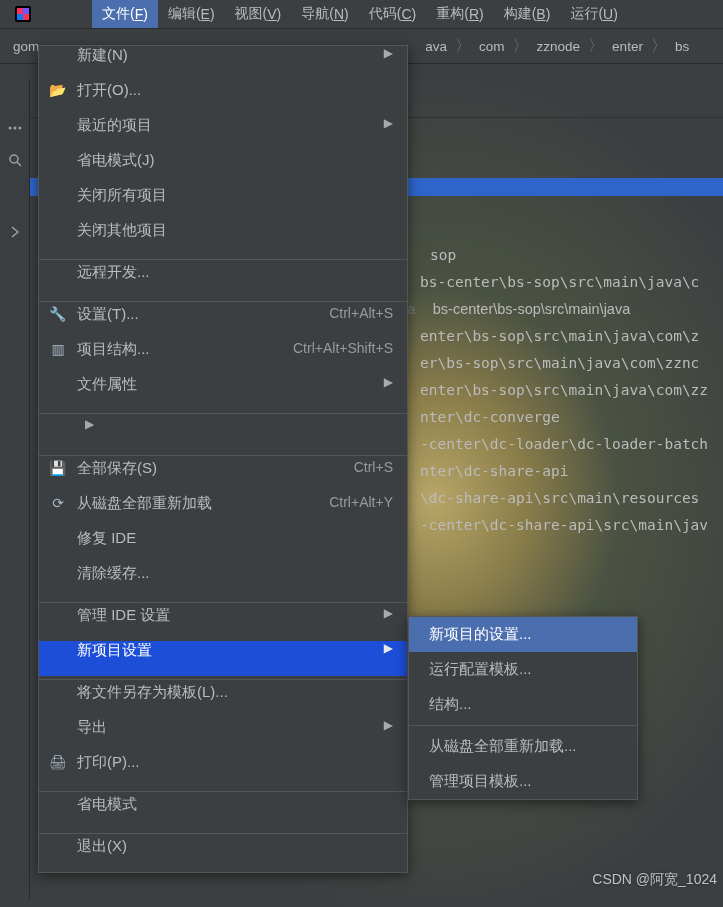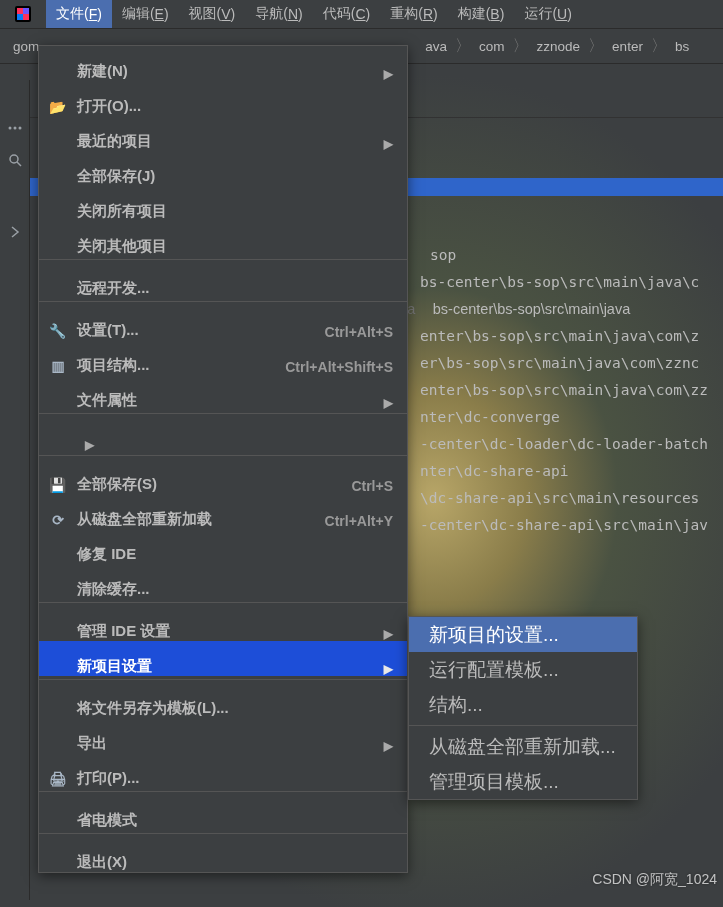--- a/index.html
+++ b/index.html
@@ -5,21 +5,21 @@
     * { margin: 0; padding: 0; box-sizing: border-box; font-family: "Microsoft YaHei", "Segoe UI", sans-serif; }
     body { width: 723px; height: 907px; background: #3c3f41; color: #bbbbbb; overflow: hidden; position: relative; }
     
     .bg-gradient {
       position: absolute;
       top: 0; left: 0; right: 0; bottom: 0;
       background: radial-gradient(ellipse at 60% 55%, #b8a668 0%, #8a7d4a 15%, #4a5242 30%, #3c3f41 60%);
       z-index: 0;
     }
     
-    .titlebar { position: relative; z-index: 2; height: 29px; background: #3c3f41; display: flex; align-items: center; border-bottom: 1px solid #2b2b2b; }
+    .titlebar { position: relative; z-index: 2; height: 29px; background: #3c3f41; display: flex; align-items: center; border-bottom: 1px solid #2b2b2b; gap: 46px; }
     .logo { width: 22px; height: 22px; margin: 0 12px; display: flex; align-items: center; justify-content: center; }
     .menu-bar { display: flex; height: 100%; }
     .menu-item { padding: 0 10px; display: flex; align-items: center; font-size: 14px; cursor: pointer; }
     .menu-item.active { background: #4b6eaf; color: #fff; }
     .menu-item u { text-decoration: underline; }
     
     .breadcrumbs { position: relative; z-index: 2; height: 35px; background: #3c3f41; border-bottom: 1px solid #2b2b2b; display: flex; align-items: center; padding-left: 5px; font-size: 13.5px; }
     .breadcrumb-item { padding: 0 8px; display: flex; align-items: center; }
     .breadcrumb-sep { color: #777; font-size: 16px; }
     
@@ -28,31 +28,31 @@
     
     .content-area { position: absolute; left: 30px; top: 80px; right: 0; bottom: 0; z-index: 1; padding: 10px 0 0 0; }
     .file-tabs { height: 28px; border-bottom: 1px solid #323232; }
     .run-area { margin-top: 60px; }
     .run-highlight { background: #2f65ca; height: 18px; margin: 3px 0 50px 0; }
     .path-line { font-size: 14.5px; color: #bbbbbb; padding: 1px 0 10px 12px; font-family: "Consolas", monospace; }
     .path-line.first { color: #bbbbbb; }
     .kw { color: #767676; }
     
     .dropdown { position: absolute; top: 45px; left: 38px; width: 370px; background: #3c3f41; border: 1px solid #555; z-index: 10; box-shadow: 0 3px 12px rgba(0,0,0,0.5); }
-    .dd-item { height: 35px; display: flex; align-items: flex-end; padding: 0 14px 0 38px; font-size: 15px; position: relative; cursor: pointer; font-weight: bold; }
+    .dd-item { height: 35px; display: flex; align-items: flex-start; padding: 0 14px 0 38px; font-size: 15px; position: relative; cursor: pointer; }
     .dd-item.highlighted { background: #1d4ed8; color: #fff; }
     .dd-icon { position: absolute; left: 10px; width: 18px; height: 18px; display: flex; align-items: center; justify-content: center; color: #a9b7c6; font-size: 14px; }
     .dd-label { flex: 1; }
     .dd-shortcut { color: #999; font-size: 14px; }
     .dd-arrow { color: #aaa; font-size: 12px; margin-left: 8px; }
     .dd-item.highlighted .dd-arrow, .dd-item.highlighted .dd-shortcut { color: #e8e8e8; }
     .dd-sep { height: 1px; background: #555; margin: 3px 0; }
     
     .submenu { position: absolute; top: 616px; left: 408px; width: 230px; background: #3c3f41; border: 1px solid #555; z-index: 11; box-shadow: 0 3px 12px rgba(0,0,0,0.5); }
-    .sub-item { height: 35px; display: flex; align-items: center; padding: 0 20px; font-size: 19px; cursor: pointer; }
+    .sub-item { height: 35px; display: flex; align-items: center; padding: 0 20px; font-size: 15px; cursor: pointer; }
     .sub-item.highlighted { background: #4b6eaf; color: #fff; }
     .sub-sep { height: 1px; background: #555; margin: 3px 0; }
     
     .watermark { position: absolute; bottom: 18px; right: 6px; font-size: 14px; color: #e6e6e6; z-index: 20; opacity: 0.78; text-shadow: 0 0 3px rgba(0,0,0,0.6); }
   </style>
 </head>
 <body>
 
 <div class="bg-gradient"></div>
 
@@ -132,21 +132,21 @@
     </div>
   <div class="dd-item">
       <span class="dd-icon">📂</span>
       <span class="dd-label">打开(O)...</span>
     </div>
   <div class="dd-item">
       <span class="dd-label">最近的项目</span>
       <span class="dd-arrow">▶</span>
     </div>
   <div class="dd-item">
-      <span class="dd-label">全部保存(J)</span>
+      <span class="dd-label">省电模式(J)</span>
     </div>
   <div class="dd-item">
       <span class="dd-label">关闭所有项目</span>
     </div>
   <div class="dd-item">
       <span class="dd-label">关闭其他项目</span>
     </div>
   <div class="dd-sep"></div>
   <div class="dd-item">
       <span class="dd-label">远程开发...</span>

